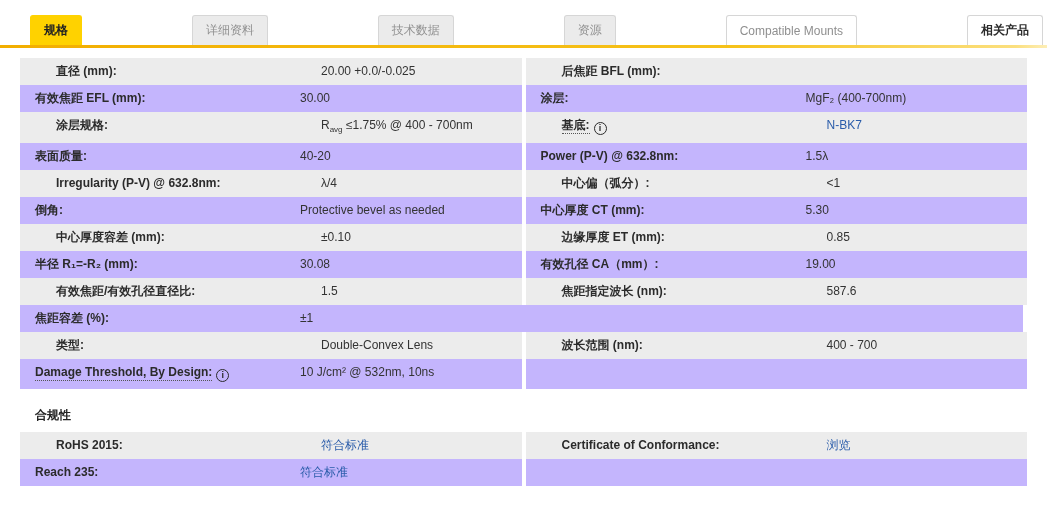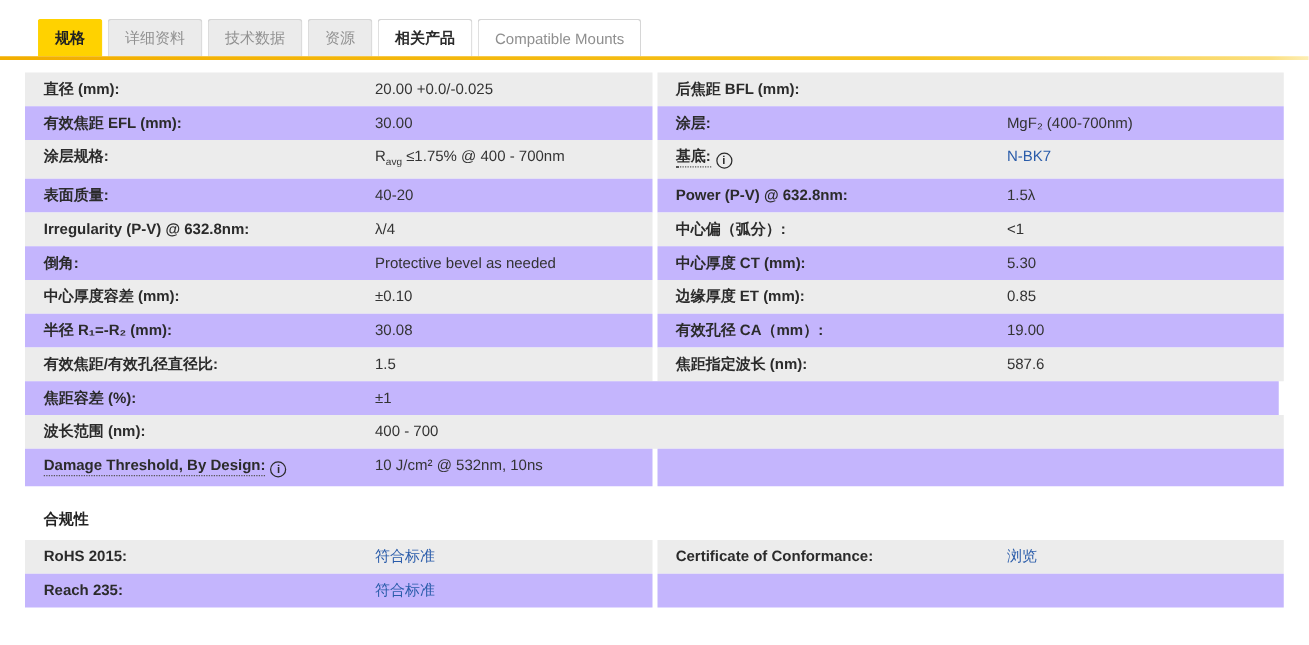--- a/index.html
+++ b/index.html
@@ -4,41 +4,41 @@
 <style>
   * { margin:0; padding:0; box-sizing:border-box; }
   html,body { background:#fff; }
   body {
     width:1047px; height:516px; overflow:hidden;
     font-family:"Liberation Sans", sans-serif;
     color:#333;
   }
   
   .tabbar { position:relative; padding:15px 0 0 30px; height:48px; }
-  .tabs { display:flex; align-items:flex-end; height:30px; }
+  .tabs { display:flex; align-items:flex-end; height:30px;justify-content:space-between; }
   .tab {
     display:inline-flex; align-items:center;
     height:30px; padding:0 13px; margin-right:4px;
     font-size:12px; color:#909090;
     background:#ebebeb; border:1px solid #d6d6d6; border-bottom:none;
     border-radius:3px 3px 0 0; cursor:pointer; white-space:nowrap;
   }
   .tab.active { background:#ffd200; border-color:#ffd200; color:#222; font-weight:700; }
   .tab.plain-dark { background:#fff; color:#2b2b2b; font-weight:600; }
   .tab.plain-muted { background:#fff; color:#8f8f8f; }
   .tab-underline {
     position:absolute; left:0; right:0; bottom:0; height:3px;
     background:linear-gradient(90deg,#f2ae00 0%,#f6c21a 70%,#fbdf7e 97%,#fdeeb6 100%);
   }
   
   .spec-table { margin:10px 20px 0 20px; }
   .row { display:flex; }
   .half { flex:1; display:flex; background:#c4b5fd; }
   .half.left { margin-right:4px; }
-  .row.odd .half { background:#ececec; }
+  .row.odd .half { background:#ececec;padding-left:21px; }
   .cell { padding:7px 10px 7px 15px; font-size:12px; line-height:13px; }
   .cell.label { width:265px; flex:0 0 265px; font-weight:600; color:#2b2b2b; }
   .cell.value { flex:1; color:#333; font-weight:400; }
   sub { font-size:8px; }
   .dotted { border-bottom:1px dotted #555; padding-bottom:1px; }
   .info-icon {
     display:inline-flex; align-items:center; justify-content:center;
     width:13px; height:13px; margin-left:4px; vertical-align:-2px;
     border:1.5px solid #2b2b2b; border-radius:50%;
     font-size:9px; font-weight:700; color:#2b2b2b; cursor:pointer;
@@ -54,22 +54,22 @@
 </style>
 </head>
 <body>
 
 <div class="tabbar">
   <div class="tabs">
     <div class="tab active">规格</div>
     <div class="tab">详细资料</div>
     <div class="tab">技术数据</div>
     <div class="tab">资源</div>
+    <div class="tab plain-muted">Compatible Mounts</div>
     <div class="tab plain-dark">相关产品</div>
-    <div class="tab plain-muted">Compatible Mounts</div>
   </div>
   <div class="tab-underline"></div>
 </div>
 
 <div class="spec-table">
 
   <div class="row odd">
     <div class="half left">
       <div class="cell label">直径 (mm):</div>
       <div class="cell value">20.00 +0.0/-0.025</div>
@@ -170,20 +170,24 @@
   </div>
 
   <div class="row">
     <div class="half left">
       <div class="cell label">焦距容差 (%):</div>
       <div class="cell value">±1</div>
     </div>
   </div>
 
   <div class="row odd">
+    <div class="half left">
+      <div class="cell label">类型:</div>
+      <div class="cell value">Double-Convex Lens</div>
+    </div>
     <div class="half">
       <div class="cell label">波长范围 (nm):</div>
       <div class="cell value">400 - 700</div>
     </div>
   </div>
 
   <div class="row">
     <div class="half left">
       <div class="cell label">
         <span class="dotted">Damage Threshold, By Design:</span><span class="info-icon"></span>

